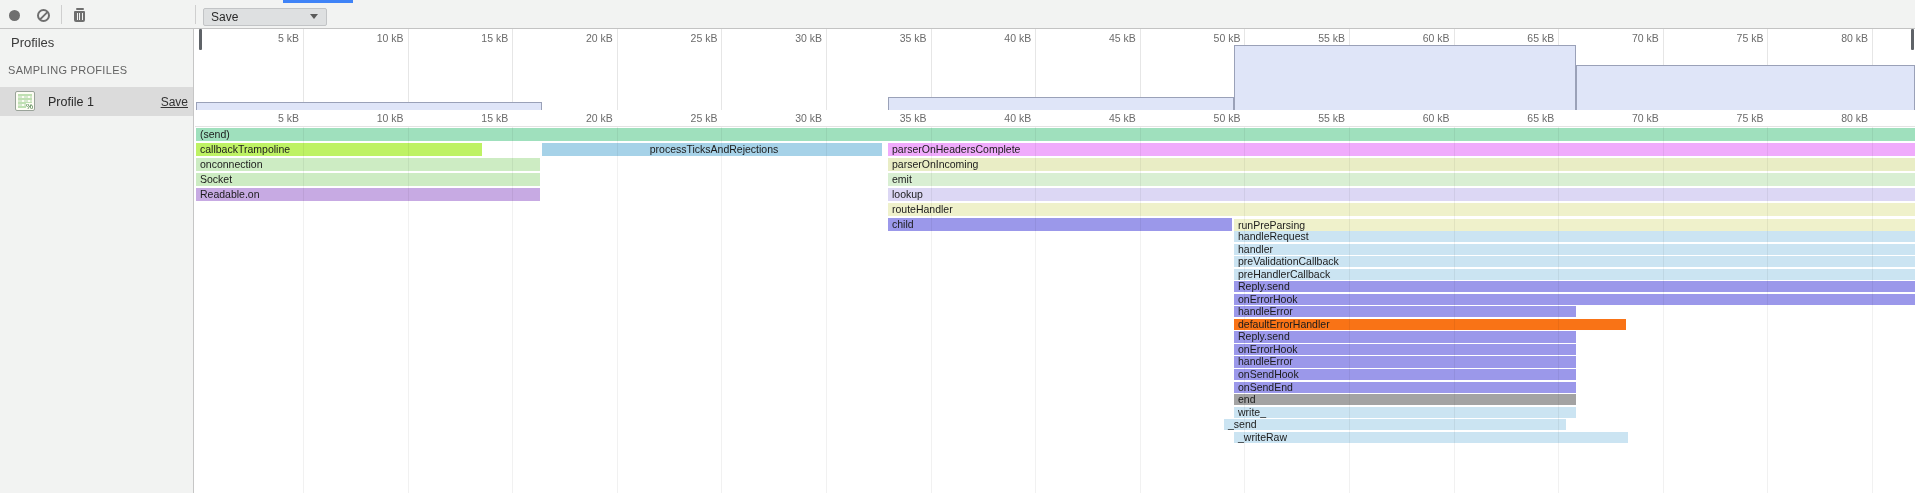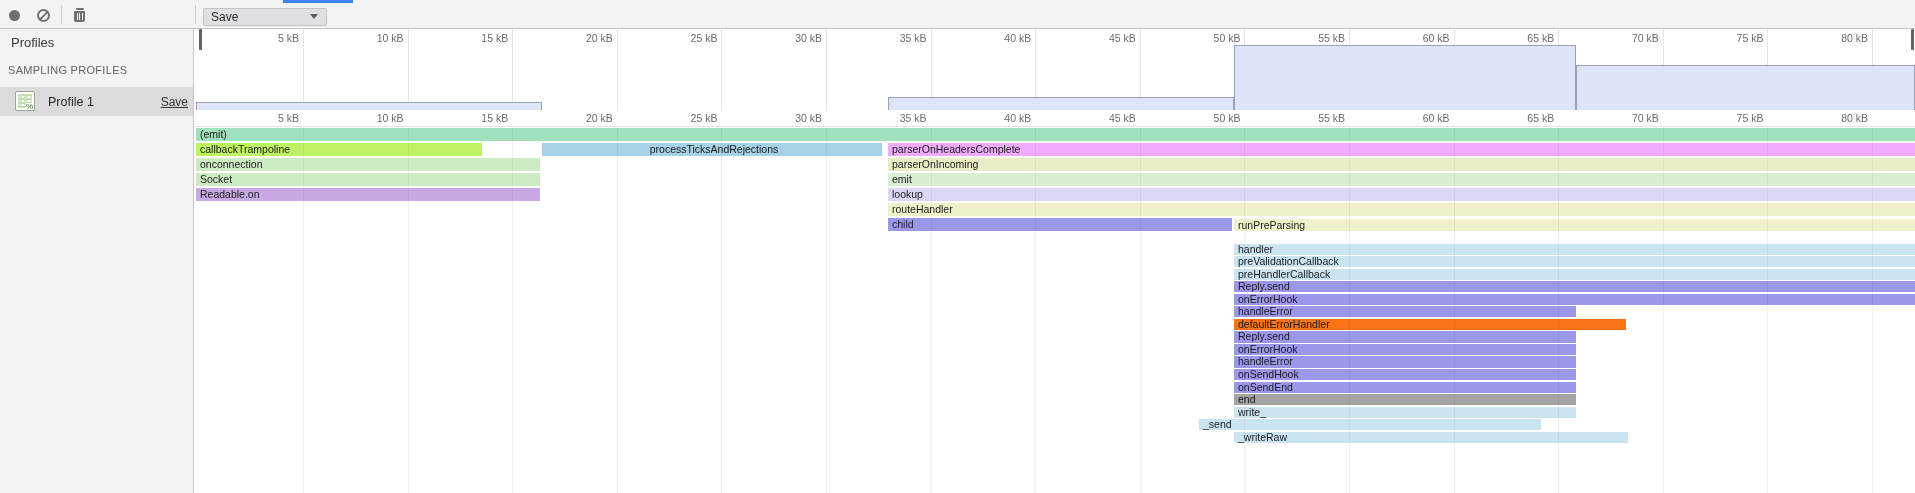--- a/index.html
+++ b/index.html
@@ -141,48 +141,49 @@
       <div class="r2-label" style="right: 674.6px;">50 kB</div>
       <div class="r2-label" style="right: 570px;">55 kB</div>
       <div class="r2-label" style="right: 465.4px;">60 kB</div>
       <div class="r2-label" style="right: 360.8px;">65 kB</div>
       <div class="r2-label" style="right: 256.2px;">70 kB</div>
       <div class="r2-label" style="right: 151.6px;">75 kB</div>
       <div class="r2-label" style="right: 47px;">80 kB</div>
     </div>
 
   <div class="flame" id="flame">
-      <div class="bar" style="left: 1px; width: 1719px; top: 1px; height: 13.2px; background: rgb(159, 224, 189); line-height: 13.2px;">(emit)</div>
+      <div class="bar" style="left: 1px; width: 1719px; top: 1px; height: 13.2px; background: rgb(159, 224, 189); line-height: 13.2px;">(send)</div>
       <div class="bar" style="left: 1px; width: 286px; top: 16px; height: 13.2px; background: #bef264; line-height: 13.2px;">callbackTrampoline</div>
       <div class="bar" style="left: 347px; width: 340px; top: 16px; height: 13.2px; background: rgb(166, 210, 232); line-height: 13.2px; text-align: center;">processTicksAndRejections</div>
       <div class="bar" style="left: 693px; width: 1027px; top: 16px; height: 13.2px; background: #f0abfc; line-height: 13.2px;">parserOnHeadersComplete</div>
       <div class="bar" style="left: 1px; width: 344px; top: 31px; height: 13.2px; background: rgb(205, 236, 195); line-height: 13.2px;">onconnection</div>
       <div class="bar" style="left: 693px; width: 1027px; top: 31px; height: 13.2px; background: rgb(233, 237, 197); line-height: 13.2px;">parserOnIncoming</div>
       <div class="bar" style="left: 1px; width: 344px; top: 46px; height: 13.2px; background: rgb(205, 236, 195); line-height: 13.2px;">Socket</div>
       <div class="bar" style="left: 693px; width: 1027px; top: 46px; height: 13.2px; background: rgb(217, 239, 211); line-height: 13.2px;">emit</div>
       <div class="bar" style="left: 1px; width: 344px; top: 61px; height: 13.2px; background: rgb(199, 170, 227); line-height: 13.2px;">Readable.on</div>
       <div class="bar" style="left: 693px; width: 1027px; top: 61px; height: 13.2px; background: rgb(220, 215, 244); line-height: 13.2px;">lookup</div>
       <div class="bar" style="left: 693px; width: 1027px; top: 76px; height: 13.2px; background: rgb(239, 241, 203); line-height: 13.2px;">routeHandler</div>
       <div class="bar dotted" style="left: 693px; width: 344px; top: 91px; height: 13.2px; background: rgb(155, 152, 234); line-height: 13.2px;">child</div>
       <div class="bar" style="left: 1039px; width: 681px; top: 91.5px; height: 12.3px; background: rgb(239, 241, 203); line-height: 12.3px;">runPreParsing</div>
+      <div class="bar" style="left: 1039px; width: 681px; top: 104px; height: 11.3px; background: rgb(203, 228, 242); line-height: 11.3px;">handleRequest</div>
       <div class="bar" style="left: 1039px; width: 681px; top: 116.5px; height: 11.3px; background: rgb(203, 228, 242); line-height: 11.3px;">handler</div>
       <div class="bar" style="left: 1039px; width: 681px; top: 129px; height: 11.3px; background: rgb(203, 228, 242); line-height: 11.3px;">preValidationCallback</div>
       <div class="bar" style="left: 1039px; width: 681px; top: 141.5px; height: 11.3px; background: rgb(203, 228, 242); line-height: 11.3px;">preHandlerCallback</div>
       <div class="bar" style="left: 1039px; width: 681px; top: 154px; height: 11.3px; background: rgb(155, 152, 234); line-height: 11.3px;">Reply.send</div>
       <div class="bar" style="left: 1039px; width: 681px; top: 166.5px; height: 11.3px; background: rgb(155, 152, 234); line-height: 11.3px;">onErrorHook</div>
       <div class="bar" style="left: 1039px; width: 342px; top: 179px; height: 11.3px; background: rgb(155, 152, 234); line-height: 11.3px;">handleError</div>
       <div class="bar" style="left: 1039px; width: 392px; top: 191.7px; height: 11.3px; background: #f97316; line-height: 11.3px;">defaultErrorHandler</div>
       <div class="bar" style="left: 1039px; width: 342px; top: 204.3px; height: 11.3px; background: rgb(155, 152, 234); line-height: 11.3px;">Reply.send</div>
       <div class="bar" style="left: 1039px; width: 342px; top: 216.8px; height: 11.3px; background: rgb(155, 152, 234); line-height: 11.3px;">onErrorHook</div>
       <div class="bar" style="left: 1039px; width: 342px; top: 229.4px; height: 11.3px; background: rgb(155, 152, 234); line-height: 11.3px;">handleError</div>
       <div class="bar" style="left: 1039px; width: 342px; top: 242px; height: 11.3px; background: rgb(155, 152, 234); line-height: 11.3px;">onSendHook</div>
       <div class="bar" style="left: 1039px; width: 342px; top: 254.5px; height: 11.3px; background: rgb(155, 152, 234); line-height: 11.3px;">onSendEnd</div>
       <div class="bar" style="left: 1039px; width: 342px; top: 267px; height: 11.3px; background: #a3a3a3; line-height: 11.3px;">end</div>
       <div class="bar" style="left: 1039px; width: 342px; top: 279.6px; height: 11.3px; background: rgb(203, 228, 242); line-height: 11.3px;">write_</div>
-      <div class="bar" style="left: 1004px; width: 342px; top: 292.1px; height: 11.3px; background: rgb(203, 228, 242); line-height: 11.3px;">_send</div>
+      <div class="bar" style="left: 1029px; width: 342px; top: 292.1px; height: 11.3px; background: rgb(203, 228, 242); line-height: 11.3px;">_send</div>
       <div class="bar" style="left: 1039px; width: 394px; top: 304.7px; height: 11.3px; background: rgb(203, 228, 242); line-height: 11.3px;">_writeRaw</div>
       <div class="flame-grid" style="left: 108px;"></div>
       <div class="flame-grid" style="left: 212.6px;"></div>
       <div class="flame-grid" style="left: 317.2px;"></div>
       <div class="flame-grid" style="left: 421.8px;"></div>
       <div class="flame-grid" style="left: 526.4px;"></div>
       <div class="flame-grid" style="left: 631px;"></div>
       <div class="flame-grid" style="left: 735.6px;"></div>
       <div class="flame-grid" style="left: 840.2px;"></div>
       <div class="flame-grid" style="left: 944.8px;"></div>

